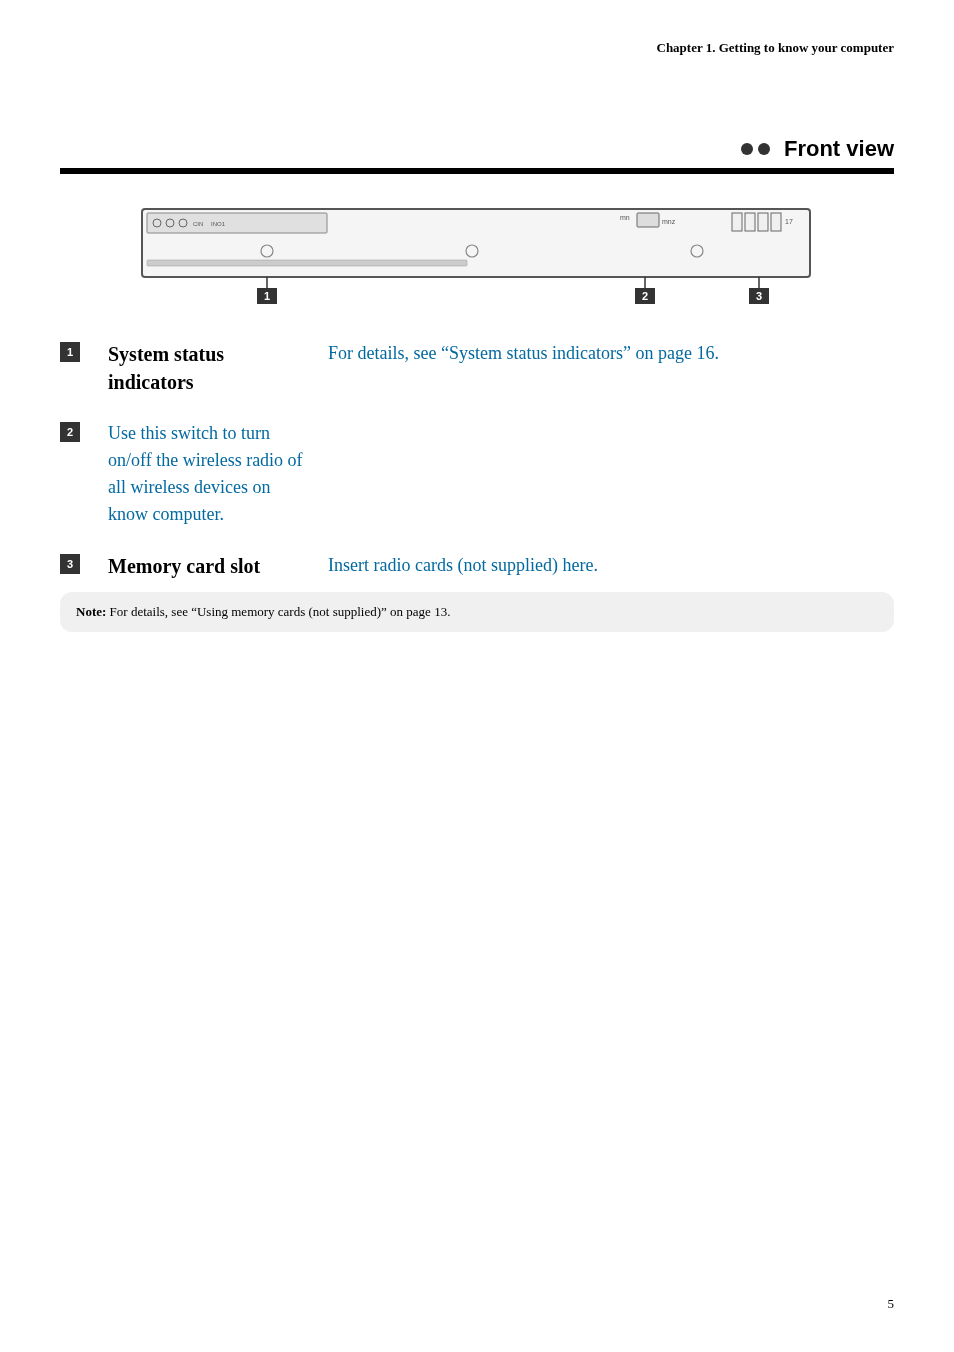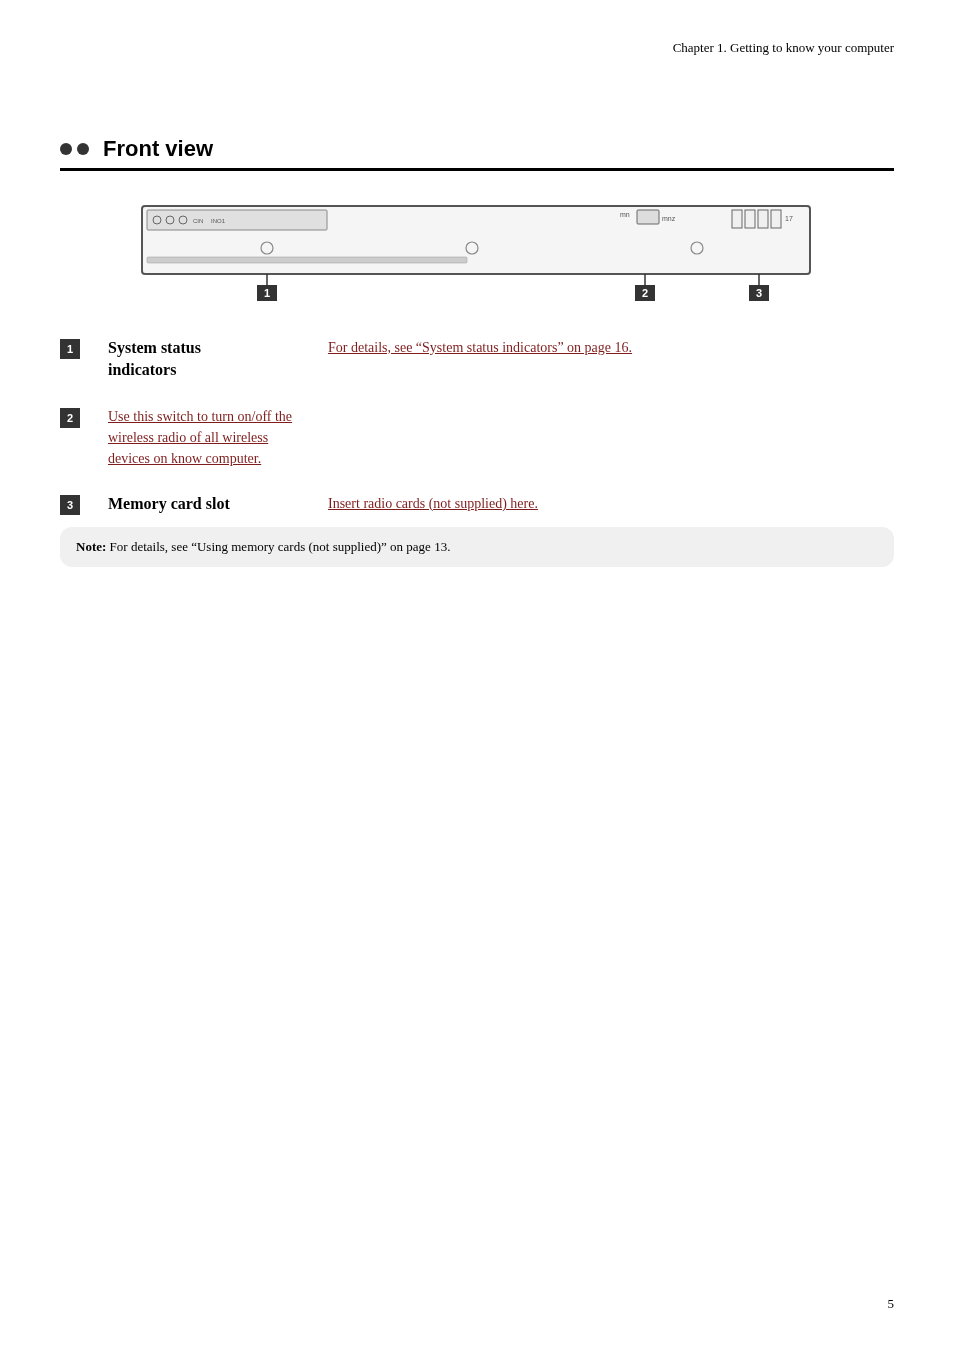--- a/index.html
+++ b/index.html
@@ -14,35 +14,36 @@
       background: #ffffff;
       font-family: 'Times New Roman', Times, serif;
       font-size: 14px;
       color: #000000;
       position: relative;
     }
 
     .page-header {
       text-align: right;
       padding: 40px 60px 0 60px;
-      font-weight: normal;
+      font-weight: bold;
       font-size: 13px;
     }
 
     .page-content {
       padding: 40px 60px 60px 60px;
     }
 
     .section-title-row {
       display: flex;
       align-items: center;
-      border-bottom: 3px solid #000000;
+      border-bottom: 6px solid #000000;
       padding-bottom: 6px;
       margin-bottom: 30px;
       margin-top: 40px;
+      justify-content: flex-end;
     }
 
     .section-dots {
       display: flex;
       gap: 5px;
       margin-right: 14px;
     }
 
     .dot {
       width: 12px;
@@ -81,29 +82,28 @@
       color: #fff;
       font-size: 11px;
       font-weight: bold;
       font-family: Arial, sans-serif;
       flex-shrink: 0;
       margin-top: 2px;
     }
 
     .item-title {
       font-weight: bold;
-      font-size: 16px;
+      font-size: 20px;
       line-height: 1.4;
     }
 
     .item-desc {
-      font-size: 14px;
+      font-size: 18px;
       line-height: 1.5;
-      color: #7f1d1d;
-      text-decoration: underline;
+      color: #0369a1;
     }
 
     .note-box-full {
       background: #f0f0f0;
       padding: 10px 16px;
       margin-top: 0;
       font-size: 13px;
       line-height: 1.5;
       margin-left: 0;
       border-radius: 12px;

